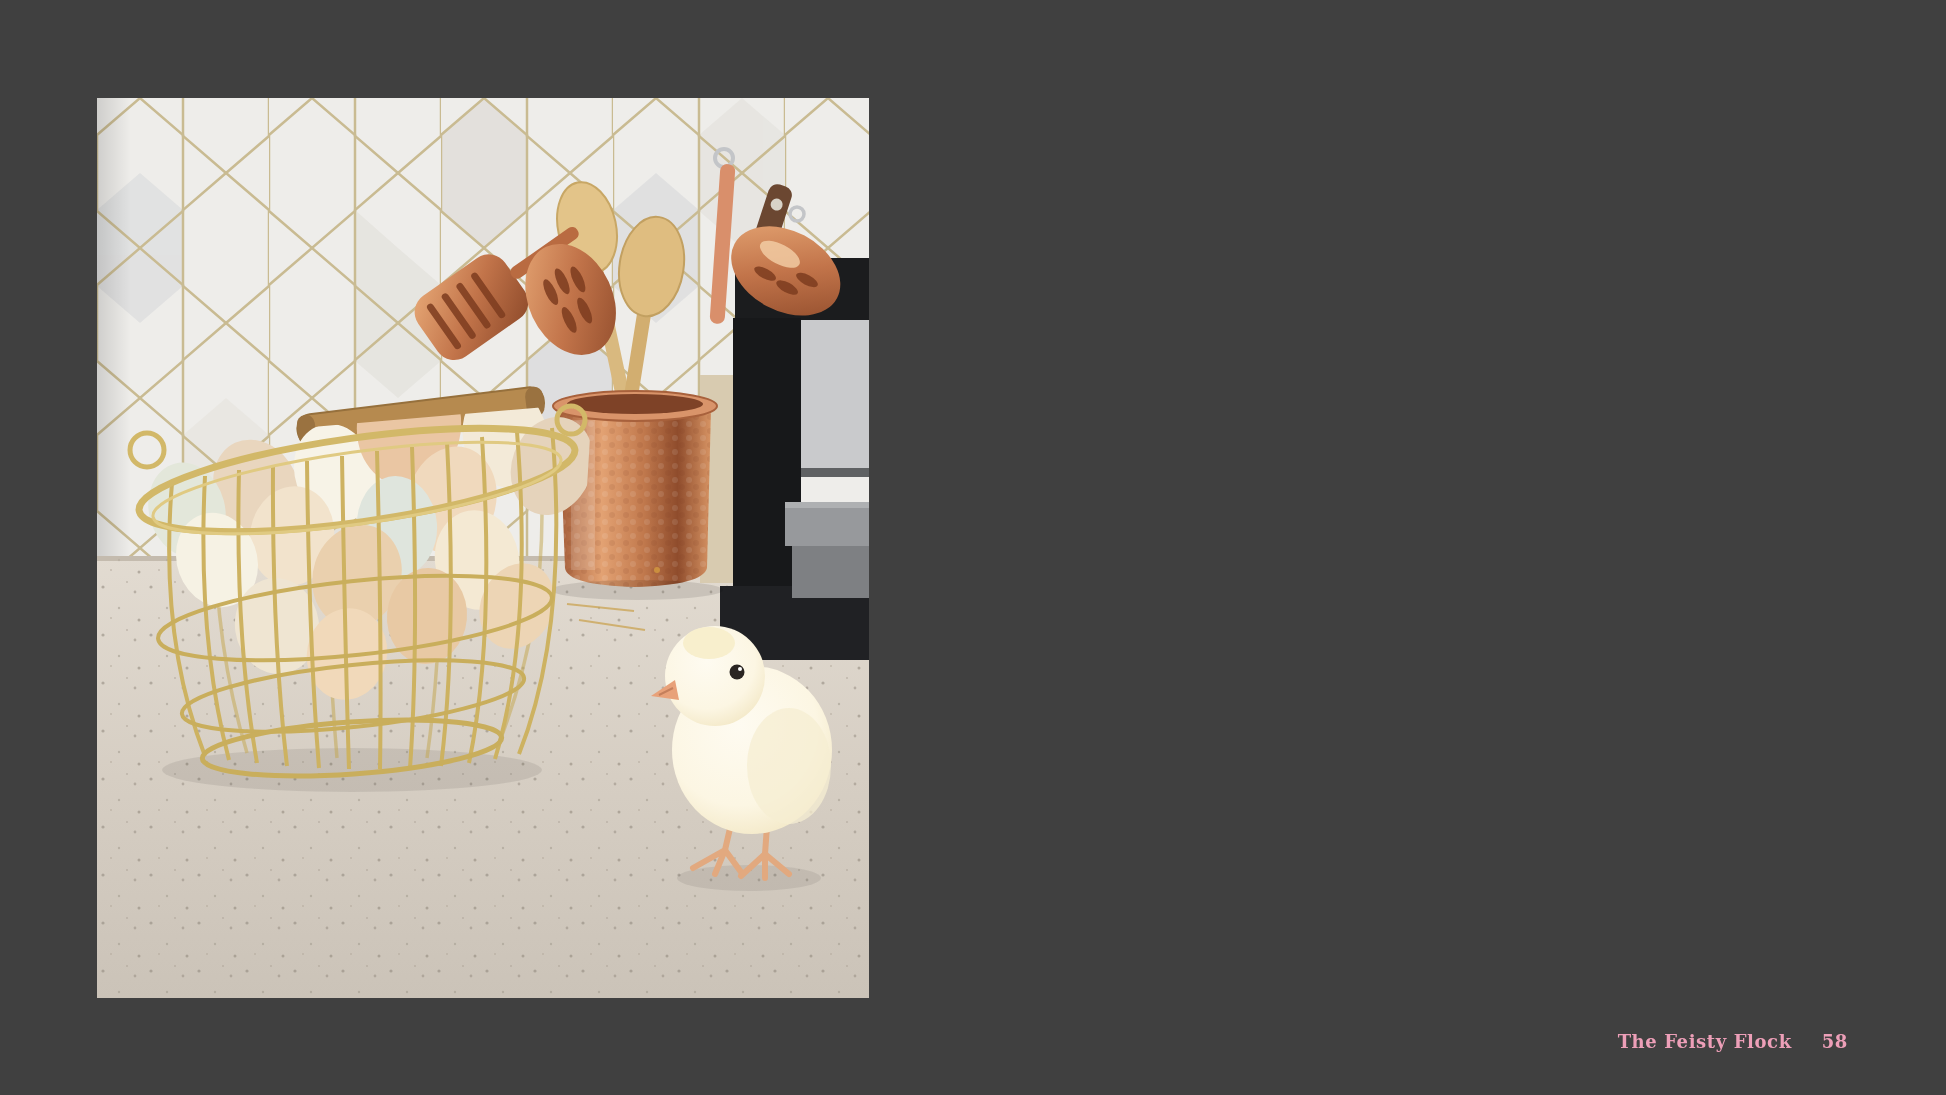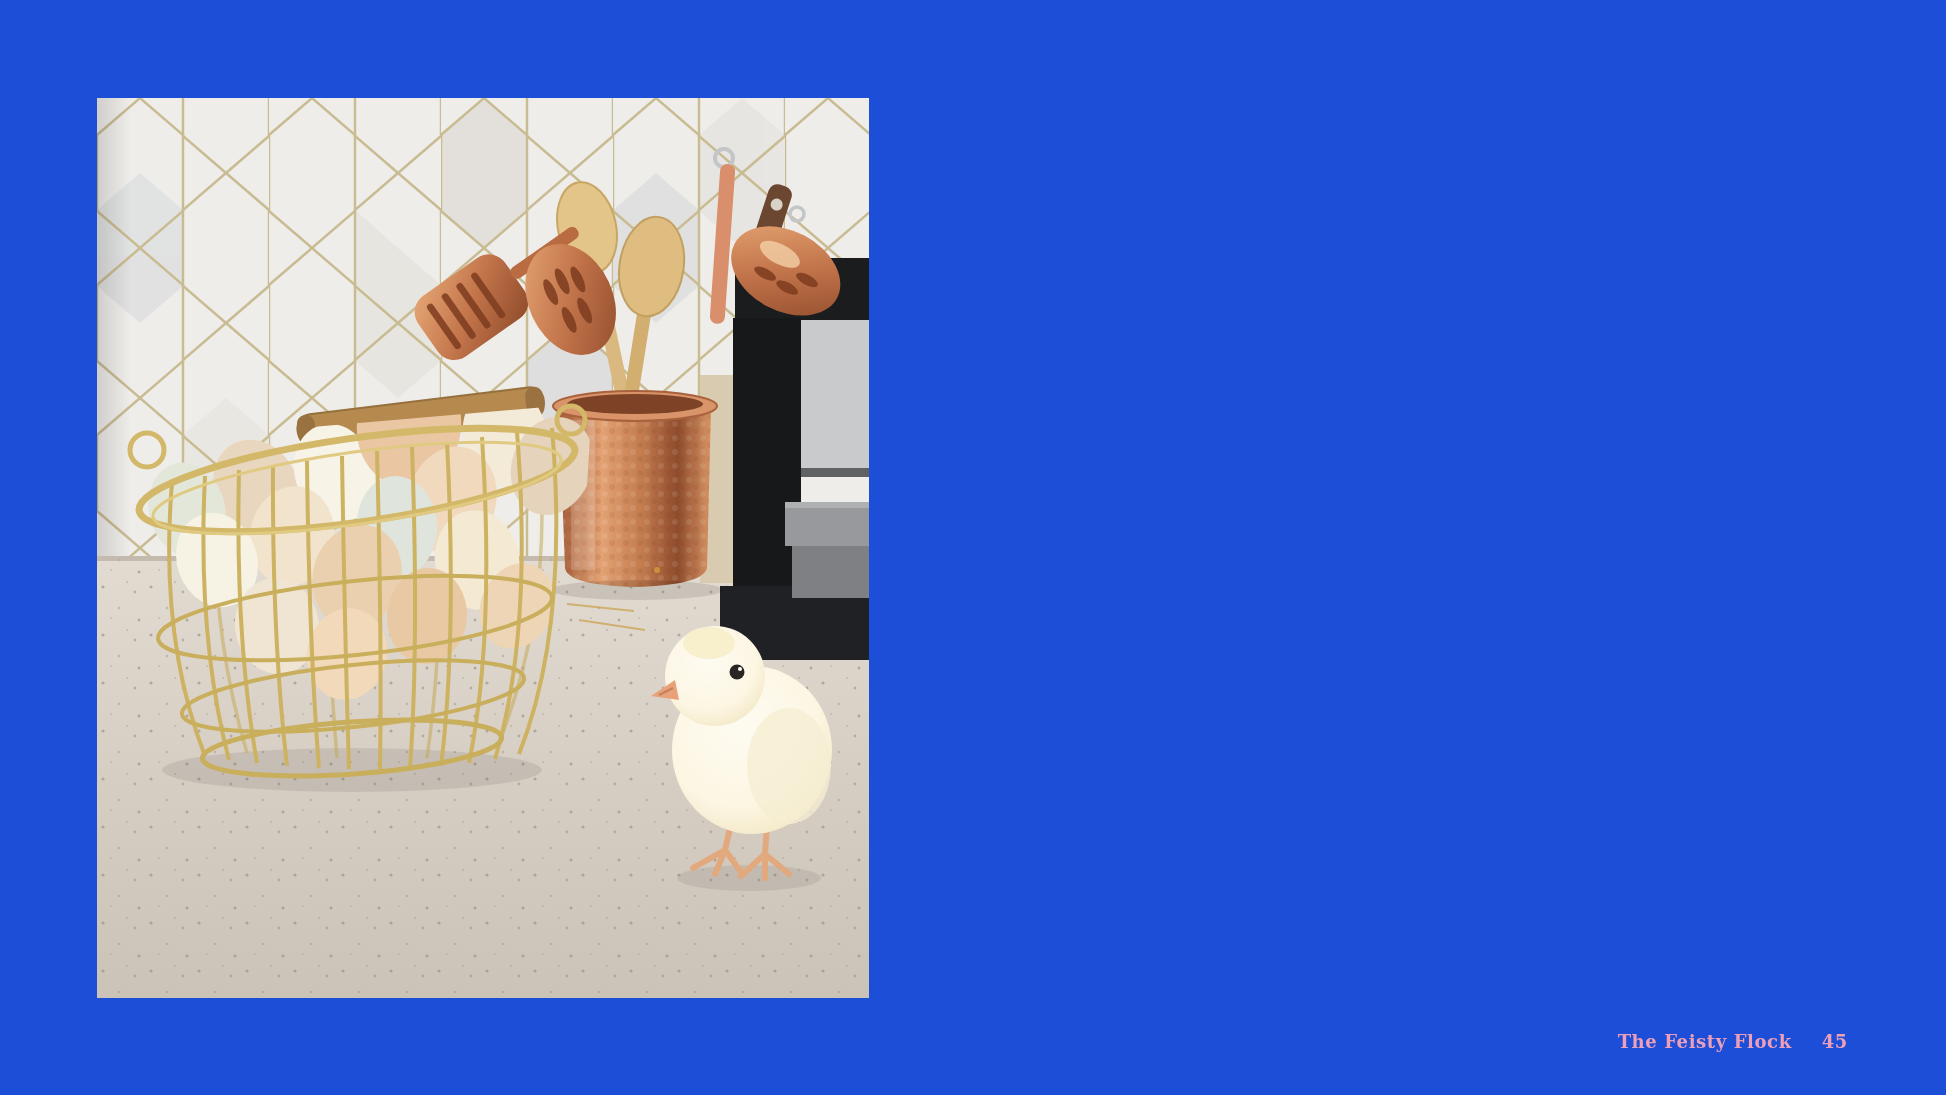--- a/index.html
+++ b/index.html
@@ -1,16 +1,16 @@
 <!DOCTYPE html>
 <html><head>
 <meta charset="utf-8">
 <style>
   html,body{margin:0;padding:0;background:#ffffff;}
-  .spread{position:relative;width:1946px;height:1095px;background:#1d4ed8;overflow:hidden;
+  .spread{position:relative;width:1946px;height:1095px;background:#404040;overflow:hidden;
           font-family:"Liberation Serif", serif;}
   .page{position:absolute;top:0;height:100%;}
   .page-left{left:0;width:973px;}
   .page-right{left:973px;width:973px;}
 
   .photo{position:absolute;left:97px;top:98px;width:772px;height:900px;margin:0;}
   .photo svg{display:block;width:100%;height:100%;}
 
   .folio{position:absolute;right:98px;top:1031px;display:flex;gap:30px;align-items:baseline;
          font-family:"DejaVu Serif", serif;font-weight:bold;font-size:18px;color:#ed9fb8;
@@ -259,17 +259,17 @@
           <path d="M576,590 L562,597" stroke="#c47f5c" stroke-width="2" fill="none"></path>
         </g>
       </svg>
     </figure>
   </div>
 
   <div class="page page-right">
 
     <footer class="folio">
       <span>The Feisty Flock</span>
-      <span>45</span>
+      <span>58</span>
     </footer>
   </div>
 
 </div>
 
 </body></html>

